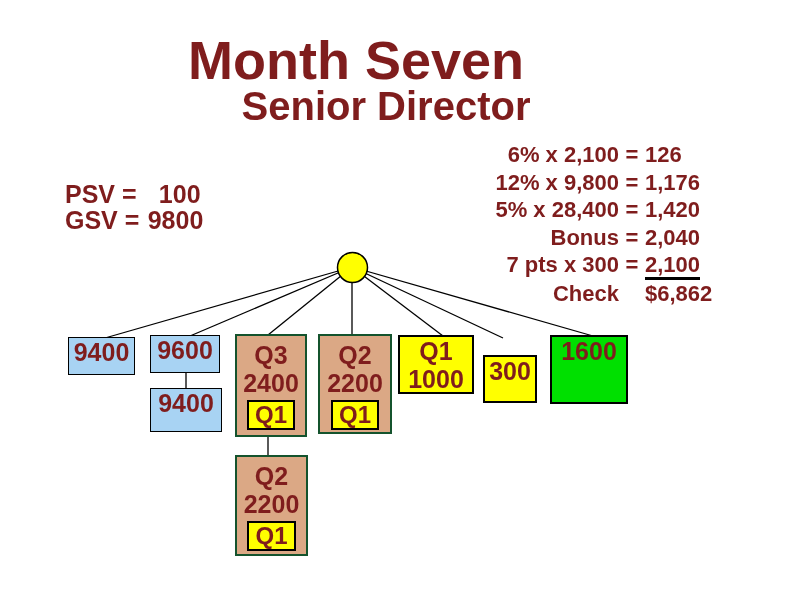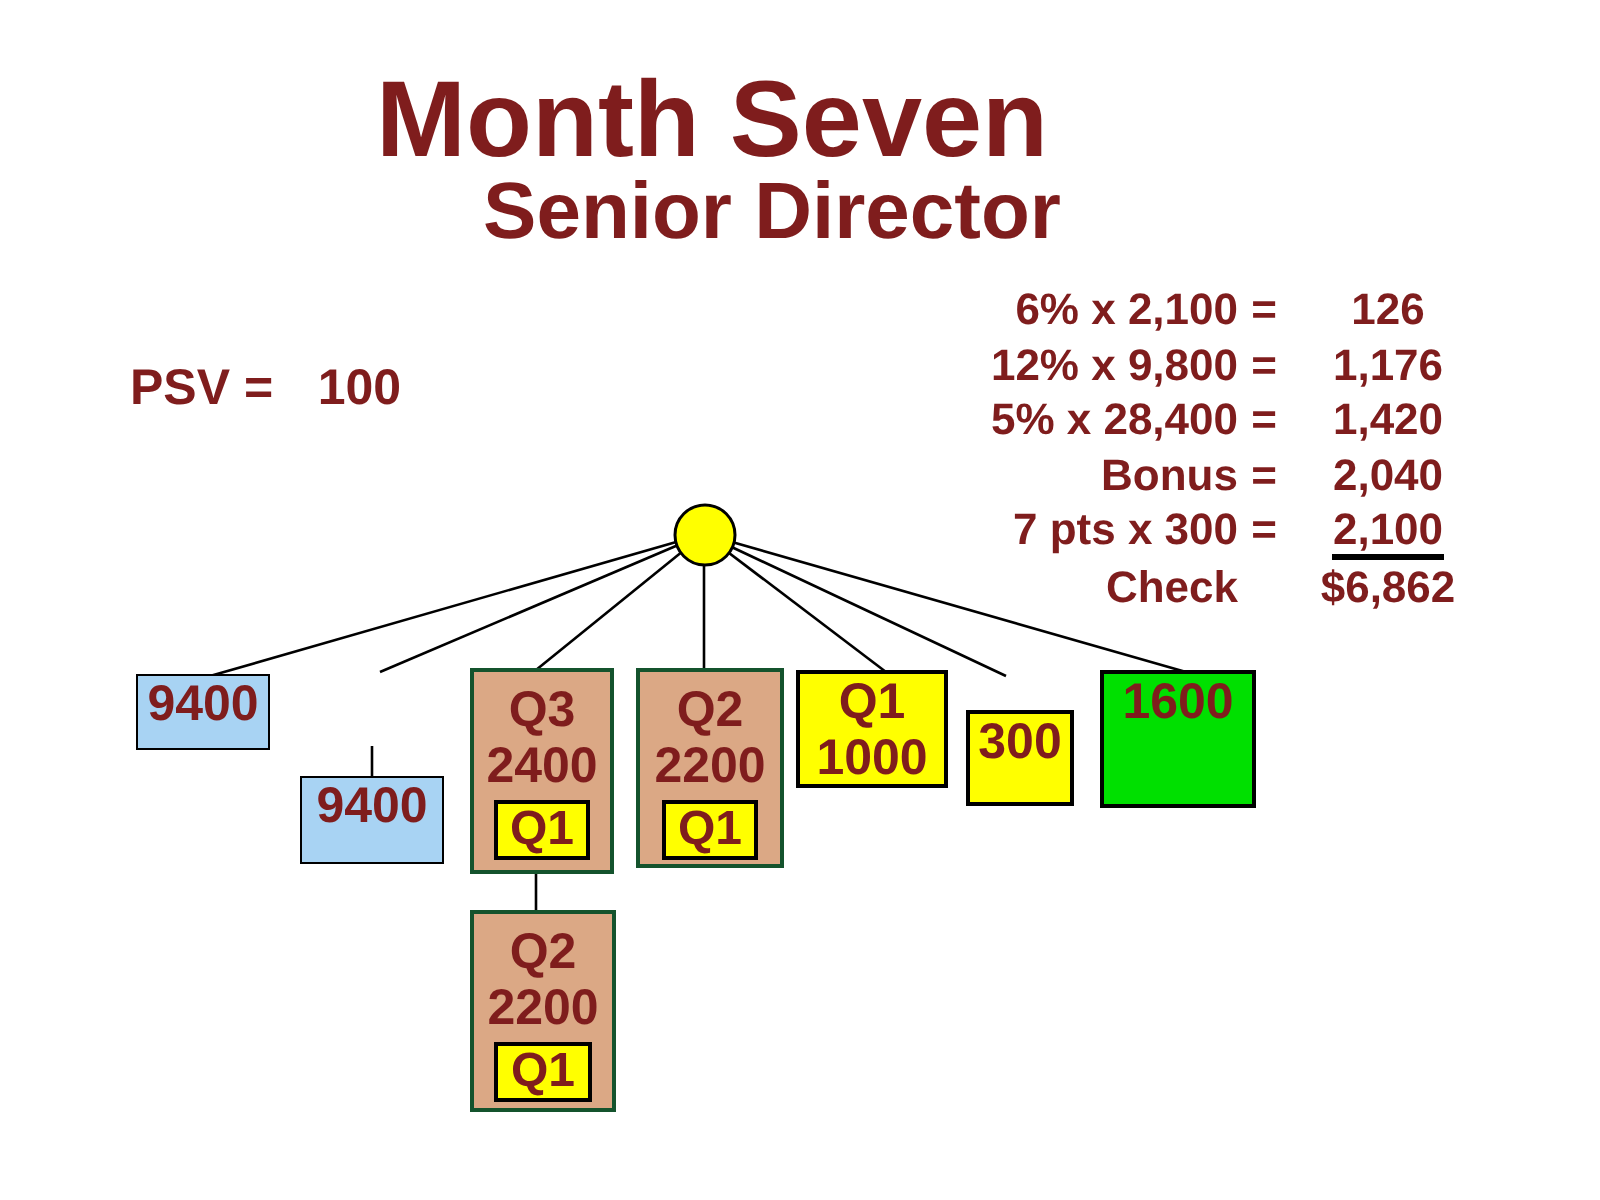--- a/index.html
+++ b/index.html
@@ -18,21 +18,21 @@
   }
   .stats { position:absolute; left:65px; top:181px; font-size:25px; line-height:26px; }
   .stat-row { display:flex; }
   .stat-label { white-space:pre; }
   .stat-value { width:58px; text-align:right; margin-left:6px; }
 
   .calc { position:absolute; left:458px; top:141px; width:285px; font-size:22px; line-height:27.5px; }
   .calc-row { display:flex; }
   .calc-expr { flex:1; text-align:right; white-space:pre; }
   .calc-eq { width:26px; text-align:center; }
-  .calc-val { width:98px; text-align:center; }
+  .calc-val { width:98px; text-align:left; }
   .calc-val .u { border-bottom:3px solid #000; display:inline-block; line-height:24px; }
 
   svg.wires { position:absolute; left:0; top:0; }
 
   .box {
     position:absolute; display:flex; flex-direction:column; align-items:center;
     box-sizing:border-box; font-size:25px; line-height:28px; text-align:center;
   }
   .box.center { justify-content:flex-start; }
   .blue  { background:#A8D3F3; border:1px solid #000; }
@@ -50,20 +50,24 @@
 
 <div class="slide">
 
   <div class="title">Month Seven</div>
   <div class="subtitle">Senior Director</div>
 
   <div class="stats">
     <div class="stat-row">
       <span class="stat-label">PSV =</span>
       <span class="stat-value">100</span>
+    </div>
+    <div class="stat-row">
+      <span class="stat-label">GSV =</span>
+      <span class="stat-value">9800</span>
     </div>
   </div>
 
   <div class="calc">
     <div class="calc-row">
       <span class="calc-expr">6% x 2,100</span>
       <span class="calc-eq">=</span>
       <span class="calc-val"><span>126</span></span>
     </div>
     <div class="calc-row">
@@ -105,20 +109,23 @@
       <line x1="186" y1="373" x2="186" y2="388"></line>
       <line x1="268" y1="436" x2="268" y2="456"></line>
     </g>
     <ellipse cx="352.5" cy="267.5" rx="15" ry="15" fill="#FFFF00" stroke="#000000" stroke-width="1.5"></ellipse>
   </svg>
 
   <div class="box blue center" style="left:68px;top:337px;width:67px;height:38px">
     <span class="bl">9400</span>
   </div>
 
+  <div class="box blue center" style="left:150px;top:335px;width:70px;height:38px">
+    <span class="bl">9600</span>
+  </div>
 
   <div class="box blue center" style="left:150px;top:388px;width:72px;height:44px">
     <span class="bl">9400</span>
   </div>
 
   <div class="box tan" style="left:235px;top:334px;width:72px;height:103px">
     <span class="bl">Q3</span>
     <span class="bl">2400</span>
     <span class="chip">Q1</span>
   </div>

